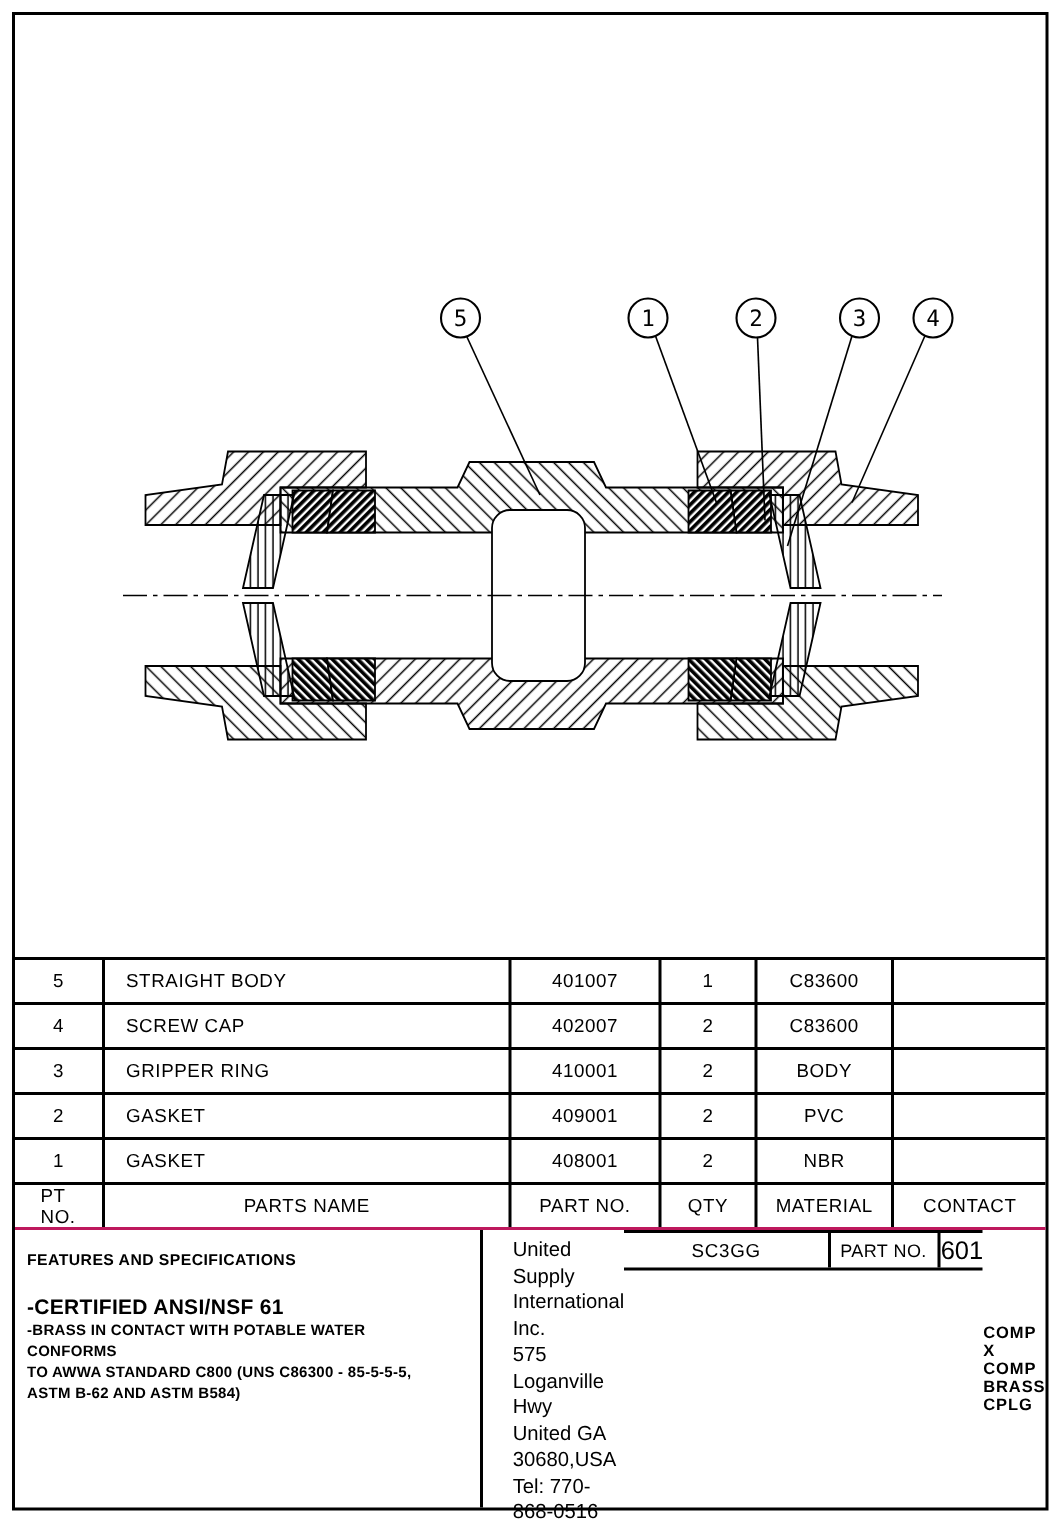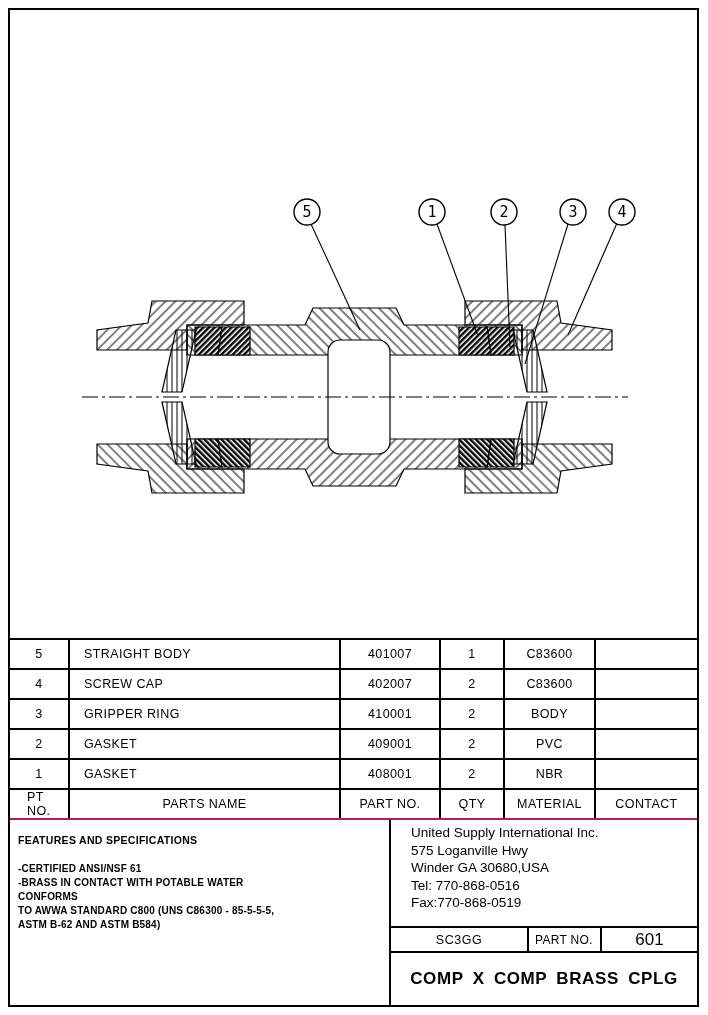--- a/index.html
+++ b/index.html
@@ -39,37 +39,37 @@
   .bottom {
     position: absolute; left: 0; right: 0; top: 808px; bottom: 0;
     border-top: 2px solid #be185d;
     display: flex;
   }
   .features {
     width: 381px; border-right: 2px solid #000;
     padding: 14px 8px 0 8px;
   }
   .f-title { font-weight: bold; font-size: 10.5px; letter-spacing: 0.3px; }
-  .f-item1 { margin-top: 17px; font-weight: bold; font-size: 10px; letter-spacing: 0.2px; }
+  .f-item1 { margin-top: 17px; font-weight: bold; font-size: 14px; letter-spacing: 0.2px; }
   .f-item2 {
     margin-top: 2px; font-weight: bold; font-size: 10px;
     white-space: pre-line; max-width: 285px; line-height: 1.4; letter-spacing: 0.2px;
   }
-  .tblock { flex: 1; display: flex; flex-direction: column; }
+  .tblock { flex: 1; display: flex; flex-direction: row; }
   .company { height: 106px; padding: 4px 0 0 20px; font-size: 13.5px; line-height: 17.5px; }
   .modelrow {
     display: flex; height: 27px;
     border-top: 2px solid #000; border-bottom: 2px solid #000;
   }
   .m-model { width: 138px; border-right: 2px solid #000; display: flex; align-items: center; justify-content: center; font-size: 12.5px; letter-spacing: 0.5px; }
   .m-label { width: 73px; border-right: 2px solid #000; display: flex; align-items: center; padding-left: 6px; font-size: 12px; letter-spacing: 0.3px; }
   .m-value { flex: 1; display: flex; align-items: center; justify-content: center; font-size: 17px; }
   .dtitle {
     flex: 1; display: flex; align-items: center; justify-content: center;
-    font-size: 17px; font-weight: bold; letter-spacing: 0.6px; word-spacing: 4px;
+    font-size: 11px; font-weight: bold; letter-spacing: 0.6px; word-spacing: 4px;
   }
 </style>
 </head>
 <body>
 
 <div class="frame">
 
   <svg class="drawing" width="690" height="626" viewBox="0 0 690 626">
     <defs>
       <pattern id="hatch45" width="7" height="7" patternUnits="userSpaceOnUse" patternTransform="rotate(45)">
@@ -199,21 +199,21 @@
       <div class="f-item1">-CERTIFIED ANSI/NSF 61</div>
       <div class="f-item2">-BRASS IN CONTACT WITH POTABLE WATER CONFORMS
 TO AWWA STANDARD C800 (UNS C86300 - 85-5-5-5,
 ASTM B-62 AND ASTM B584)</div>
     </div>
 
     <div class="tblock">
       <div class="company">
         <div>United Supply International Inc.</div>
         <div>575 Loganville Hwy</div>
-        <div>Winder GA 30680,USA</div>
+        <div>United GA 30680,USA</div>
         <div>Tel: 770-868-0516</div>
         <div>Fax:770-868-0519</div>
       </div>
       <div class="modelrow">
         <div class="m-model">SC3GG</div>
         <div class="m-label">PART NO.</div>
         <div class="m-value">601</div>
       </div>
       <div class="dtitle">COMP X COMP BRASS CPLG</div>
     </div>

